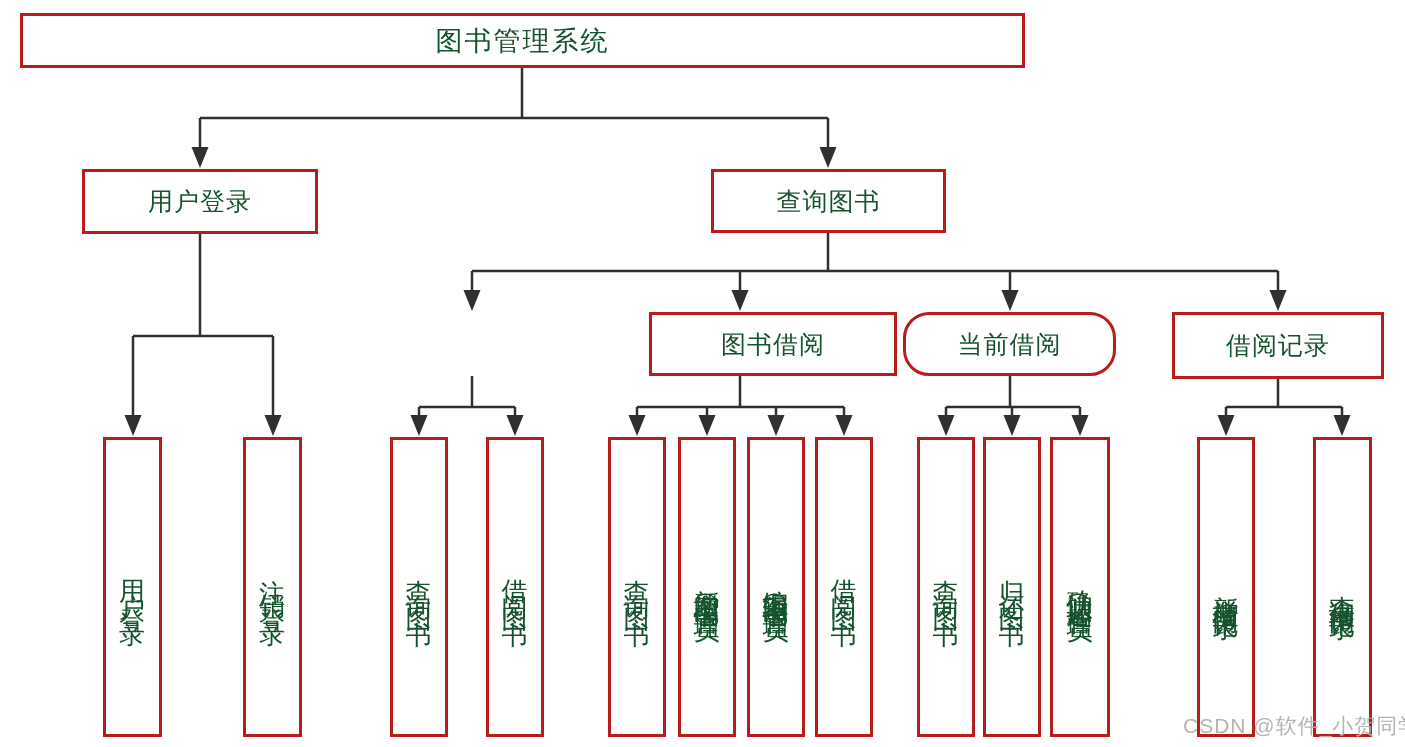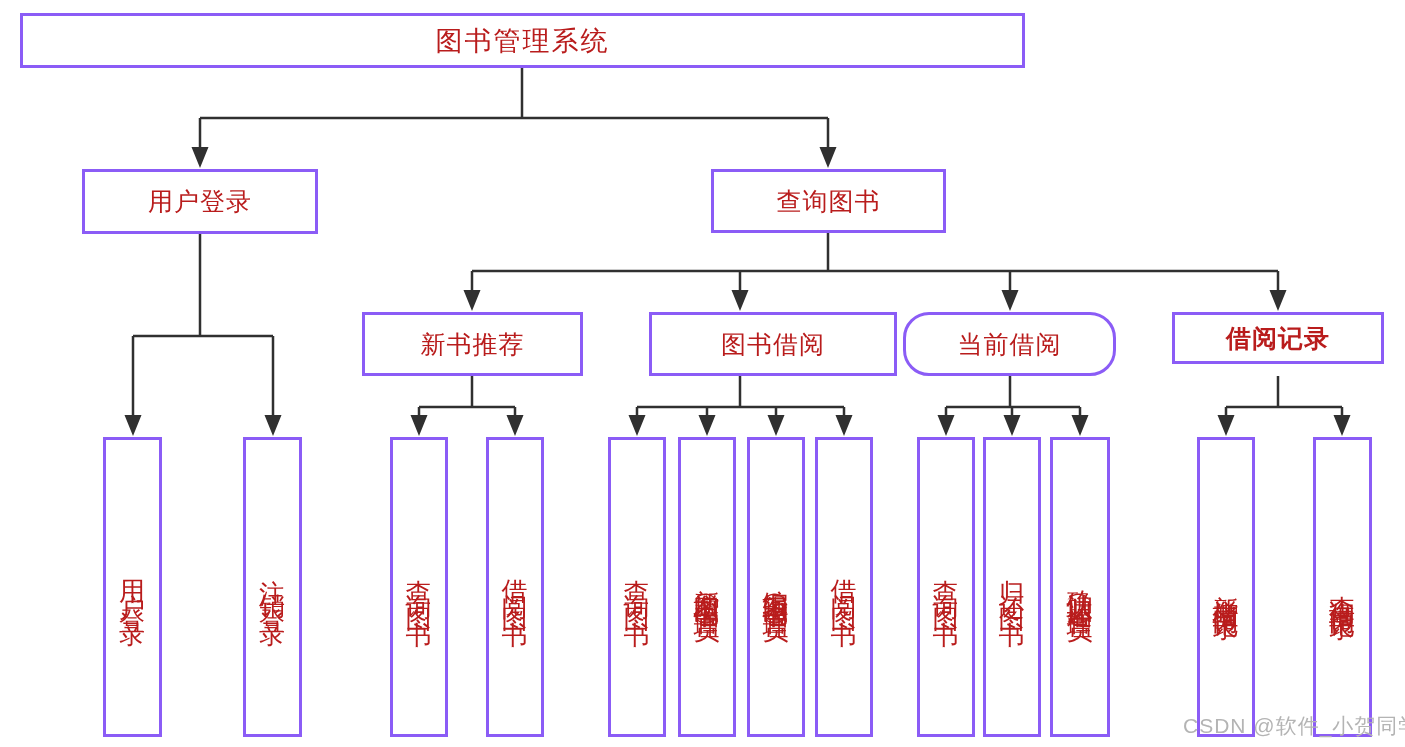--- a/index.html
+++ b/index.html
@@ -20,22 +20,22 @@
     left: 0;
     top: 0;
     width: 1405px;
     height: 747px;
     pointer-events: none;
   }
   .node {
     position: absolute;
     box-sizing: border-box;
     background: #ffffff;
-    border: 3px solid #8b5cf6;
-    color: #b91c1c;
+    border: 3px solid #b91c1c;
+    color: #14532d;
     display: flex;
     align-items: center;
     justify-content: center;
     text-align: center;
   }
   .h-node { font-size: 25px; letter-spacing: 1px; }
   .root-node { font-size: 27px; letter-spacing: 2px; }
   .v-node {
     writing-mode: vertical-rl;
     text-orientation: mixed;
@@ -87,24 +87,23 @@
              M1080 436 L1071.5 415 L1088.5 415 Z
              M1226 436 L1217.5 415 L1234.5 415 Z
              M1342 436 L1333.5 415 L1350.5 415 Z"></path>
   </svg>
 
   <div class="node h-node root-node" style="left:20px; top:13px; width:1005px; height:55px;">图书管理系统</div>
 
   <div class="node h-node" style="left:82px; top:169px; width:236px; height:65px;">用户登录</div>
   <div class="node h-node" style="left:711px; top:169px; width:235px; height:64px;">查询图书</div>
 
-  <div class="node h-node" style="left:362px; top:312px; width:221px; height:64px;">新书推荐</div>
   <div class="node h-node" style="left:649px; top:312px; width:248px; height:64px;">图书借阅</div>
   <div class="node h-node" style="left:903px; top:312px; width:213px; height:64px;border-radius:26px;">当前借阅</div>
-  <div class="node h-node" style="left:1172px; top:312px; width:212px; height:52px;font-weight:bold;">借阅记录</div>
+  <div class="node h-node" style="left:1172px; top:312px; width:212px; height:67px;">借阅记录</div>
 
   <div class="node v-node v-wide" style="left:103px; top:437px; width:59px; height:300px;">用户登录</div>
   <div class="node v-node v-wide" style="left:243px; top:437px; width:59px; height:300px;">注销登录</div>
 
   <div class="node v-node v-wide" style="left:390px; top:437px; width:58px; height:300px;">查询图书</div>
   <div class="node v-node v-wide" style="left:486px; top:437px; width:58px; height:300px;">借阅图书</div>
 
   <div class="node v-node v-wide" style="left:608px; top:437px; width:58px; height:300px;">查询图书</div>
   <div class="node v-node v-tight" style="left:678px; top:437px; width:58px; height:300px;">新增图书（管理员）</div>
   <div class="node v-node v-tight" style="left:747px; top:437px; width:58px; height:300px;">编辑图书（管理员）</div>

